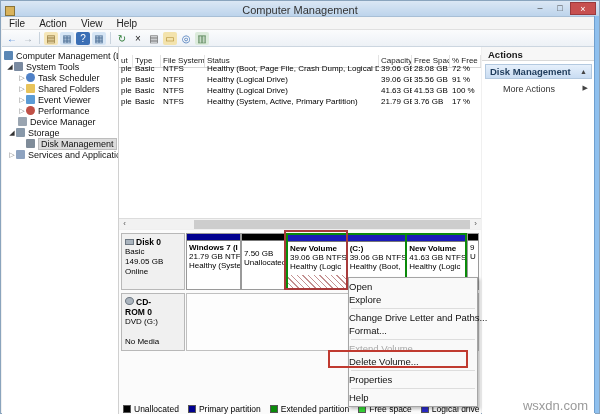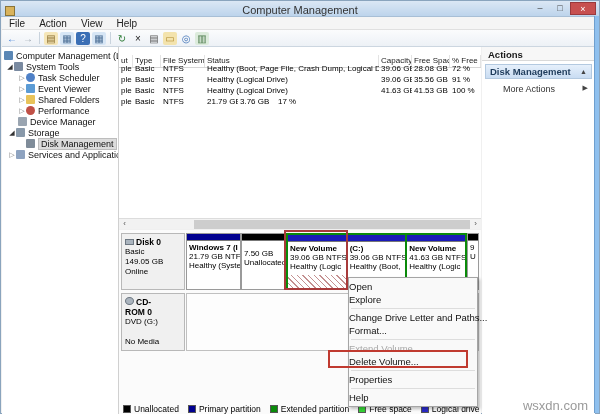--- a/index.html
+++ b/index.html
@@ -173,27 +173,27 @@
       <span class="ticon" style="background: rgb(122, 138, 160);"></span>
       <span>System Tools</span>
     </div>
     <div class="titem" style="padding-left:16px">
       <span class="arrow">▷</span>
       <span class="ticon" style="border-radius: 50%; background: rgb(79, 129, 199);"></span>
       <span>Task Scheduler</span>
     </div>
     <div class="titem" style="padding-left:16px">
       <span class="arrow">▷</span>
+      <span class="ticon" style="background: rgb(232, 195, 90);"></span>
+      <span>Shared Folders</span>
+    </div>
+    <div class="titem" style="padding-left:16px">
+      <span class="arrow">▷</span>
       <span class="ticon" style="background: rgb(91, 155, 213);"></span>
       <span>Event Viewer</span>
-    </div>
-    <div class="titem" style="padding-left:16px">
-      <span class="arrow">▷</span>
-      <span class="ticon" style="background: rgb(232, 195, 90);"></span>
-      <span>Shared Folders</span>
     </div>
     <div class="titem" style="padding-left:16px">
       <span class="arrow">▷</span>
       <span class="ticon" style="border-radius: 50%; background: rgb(192, 80, 70);"></span>
       <span>Performance</span>
     </div>
     <div class="titem" style="padding-left:16px">
       <span class="ticon" style="background: rgb(154, 165, 177);"></span>
       <span>Device Manager</span>
     </div>
@@ -247,20 +247,21 @@
       <div class="vc c2">NTFS</div>
       <div class="vc c3">Healthy (Logical Drive)</div>
       <div class="vc c4">41.63 GB</div>
       <div class="vc c5">41.53 GB</div>
       <div class="vc c6">100 %</div>
     </div>
     <div class="vrow" style="top:50px">
       <div class="vc c0">ple</div>
       <div class="vc c1">Basic</div>
       <div class="vc c2">NTFS</div>
+      <div class="vc c3">Healthy (System, Active, Primary Partition)</div>
       <div class="vc c4">21.79 GB</div>
       <div class="vc c5">3.76 GB</div>
       <div class="vc c6">17 %</div>
     </div>
   </div>
 
   <div id="hscroll">
     <div class="sarrow" style="left:0">‹</div>
     <div id="sthumb"></div>
     <div class="sarrow" style="right:0">›</div>

